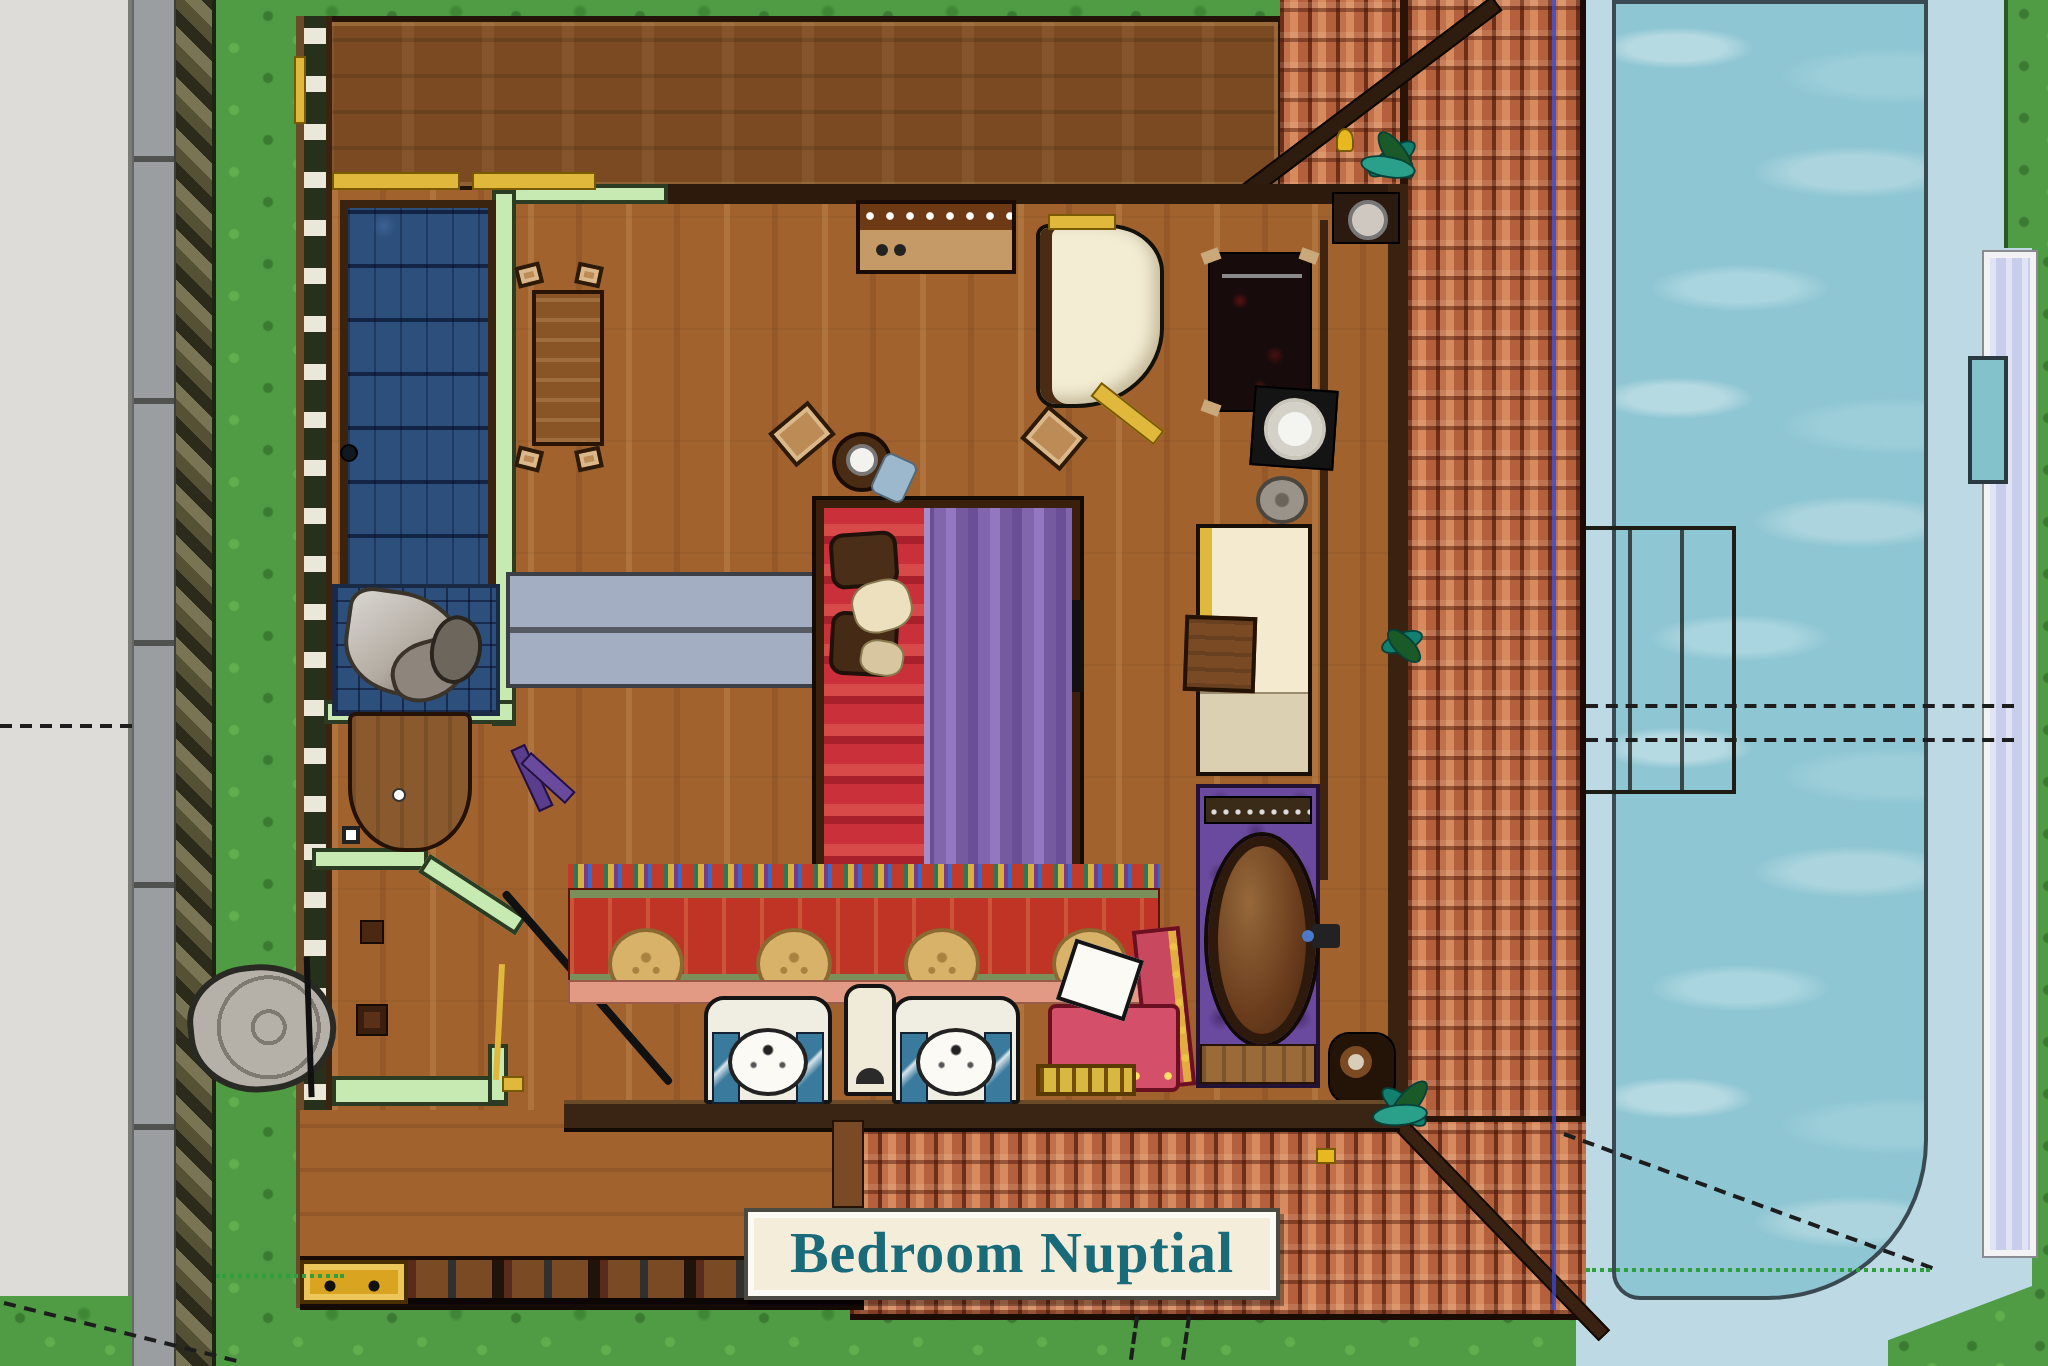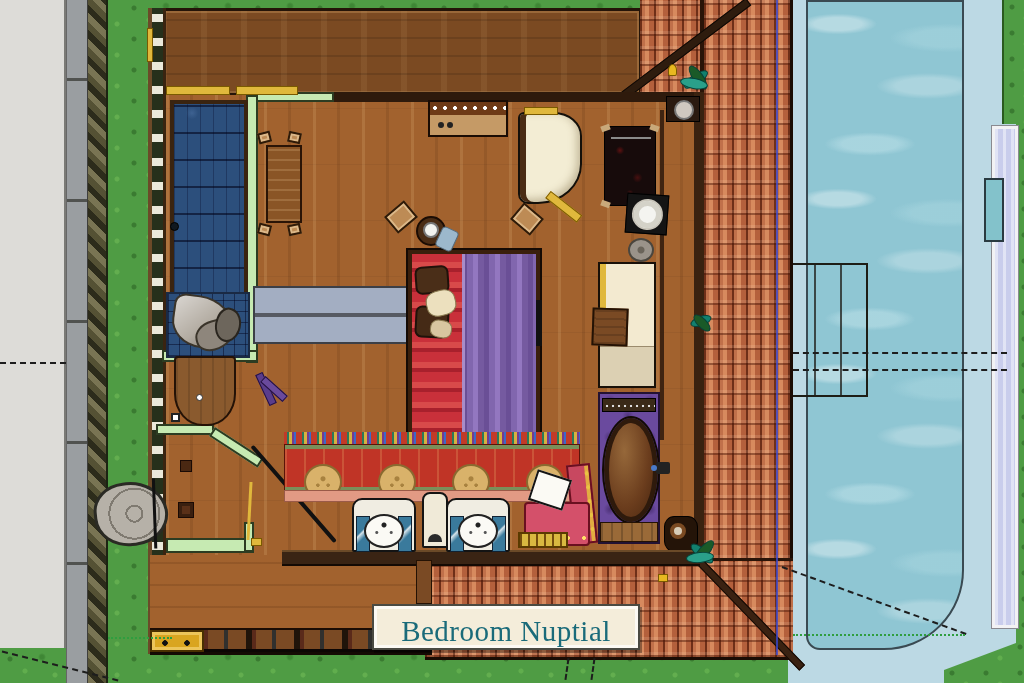--- a/index.html
+++ b/index.html
@@ -49,24 +49,24 @@
   .gdot{border-top:2px dotted #2f9e3f;height:0;}
   .chair{background:#bd8b55;border:2px solid #2e1a08;box-shadow:inset 0 0 0 2px rgba(250,230,190,.5);}
   .leaf{position:absolute;width:26px;height:9px;border-radius:50%;background:#12806e;border:1px solid #06423a;}
   .medal{position:absolute;top:19px;width:34px;height:32px;border-radius:50%;background:#d9b26a;border:2px solid #8a6a30;
     background-image:radial-gradient(circle 3px at 50% 40%, #a8823f 0 2px, transparent 3px),radial-gradient(circle 2px at 35% 60%, #a8823f 0 1.5px, transparent 2px),radial-gradient(circle 2px at 65% 60%, #a8823f 0 1.5px, transparent 2px);}
   .sink{background:#f0ede2;border:2px solid #141414;border-radius:10px 10px 2px 2px;}
   .sinktile{position:absolute;top:16px;width:12px;height:34px;background:#3a7a9c;border:1px solid #123;
     background-image:linear-gradient(135deg, transparent 40%, rgba(255,255,255,.8) 45%, transparent 60%);}
   .basin{position:absolute;left:50%;transform:translateX(-50%);bottom:2px;width:36px;height:30px;border-radius:50%;background:#fbfaf5;border:2px solid #222;
     background-image:radial-gradient(circle 2.5px at 50% 30%, #222 0 2px, transparent 3px),radial-gradient(circle 1.5px at 30% 55%, #555 0 1px, transparent 2px),radial-gradient(circle 1.5px at 70% 55%, #555 0 1px, transparent 2px);}
-  #label-box{display:flex;align-items:flex-end;justify-content:center;
+  #label-box{display:flex;align-items:center;justify-content:center;
     background:var(--label_bg,#f4edda);border:2px solid #4a4a42;
     box-shadow:2px 3px 0 rgba(0,0,0,.35), inset 0 0 0 3px rgba(255,255,255,.7);
-    font-family:"Liberation Serif","DejaVu Serif",serif;font-weight:400;
+    font-family:"Liberation Serif","DejaVu Serif",serif;font-weight:700;
     font-size:29px;color:var(--label_fg,#1a6b7a);letter-spacing:.5px;}
 </style>
 </head>
 <body>
 
 <div id="stage">
 
   <div class="abs" style="left:0;top:0;width:66px;height:648px;background:var(--patio,#dddcd8);border-right:2px solid #7a7a76;"></div>
   <div class="abs" style="left:66px;top:0;width:22px;height:683px;background:var(--concrete,#9a9ea1);
        background-image:repeating-linear-gradient(0deg, transparent 0 118px, #50524f 118px 121px);

